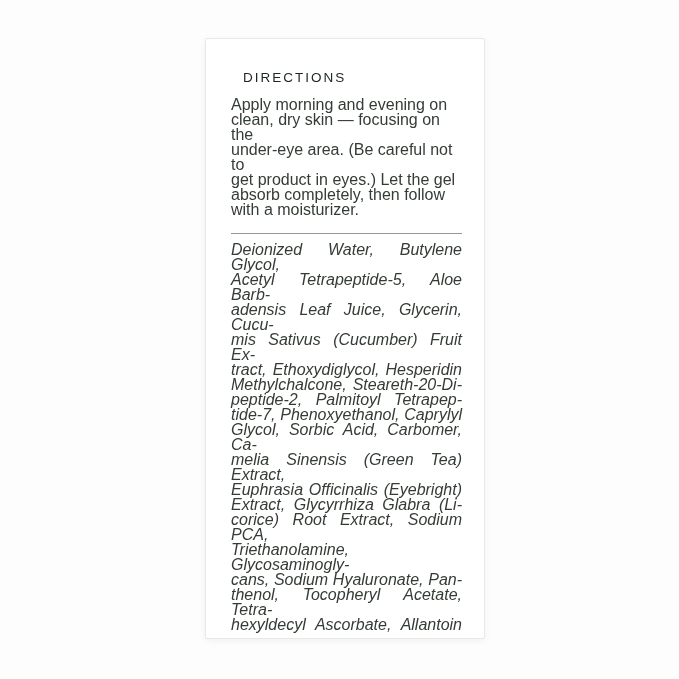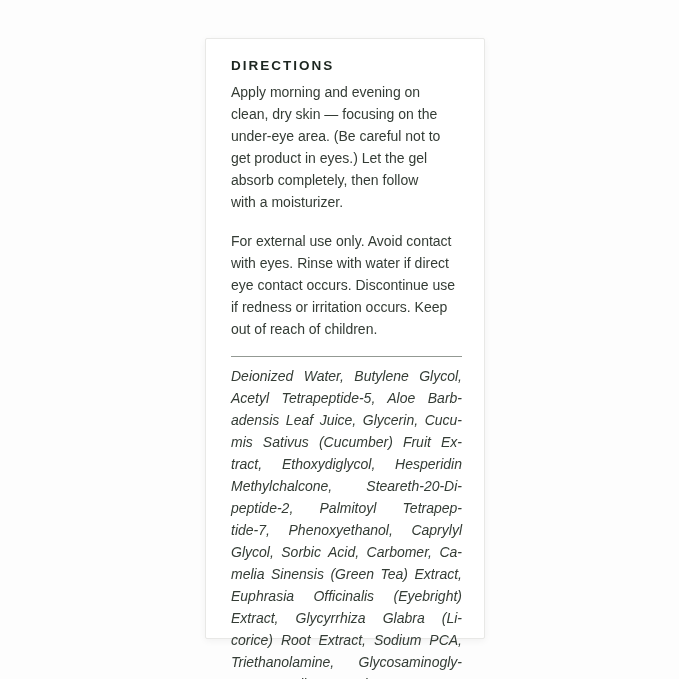--- a/index.html
+++ b/index.html
@@ -26,31 +26,31 @@
     width:280px;
     height:601px;
     box-sizing:border-box;
     background:var(--card-bg);
     border:1px solid var(--card-border);
     border-radius:2px;
     box-shadow:0 2px 7px rgba(0,0,0,0.05);
     padding:20px 22px 0 25px;
   }
   .section-heading{
-    margin:0;
+    margin:12px;
     font-size:13.5px;
     line-height:14px;
-    font-weight:bold;
+    font-weight:normal;
     letter-spacing:2px;
     color:var(--heading-text);
   }
   .body-text{
     margin:8px 0 0 0;
-    font-size:14px;
-    line-height:22px;
+    font-size:16px;
+    line-height:15px;
     color:var(--body-text);
     white-space:pre-line;
   }
   .warnings{
     margin-top:17px;
   }
   .divider{
     margin:16px 0 0 0;
     height:0;
     border:none;
@@ -72,25 +72,20 @@
 
   <h2 class="section-heading">DIRECTIONS</h2>
 
   <p class="body-text usage">Apply morning and evening on
 clean, dry skin — focusing on the
 under-eye area. (Be careful not to
 get product in eyes.) Let the gel
 absorb completely, then follow
 with a moisturizer.</p>
 
-  <p class="body-text warnings">For external use only. Avoid contact
-with eyes. Rinse with water if direct
-eye contact occurs. Discontinue use
-if redness or irritation occurs. Keep
-out of reach of children.</p>
 
   <hr class="divider">
 
 
   <p class="body-text justified">Deionized Water, Butylene Glycol,
 Acetyl Tetrapeptide-5, Aloe Barb-
 adensis Leaf Juice, Glycerin, Cucu-
 mis Sativus (Cucumber) Fruit Ex-
 tract, Ethoxydiglycol, Hesperidin
 Methylchalcone, Steareth-20-Di-

